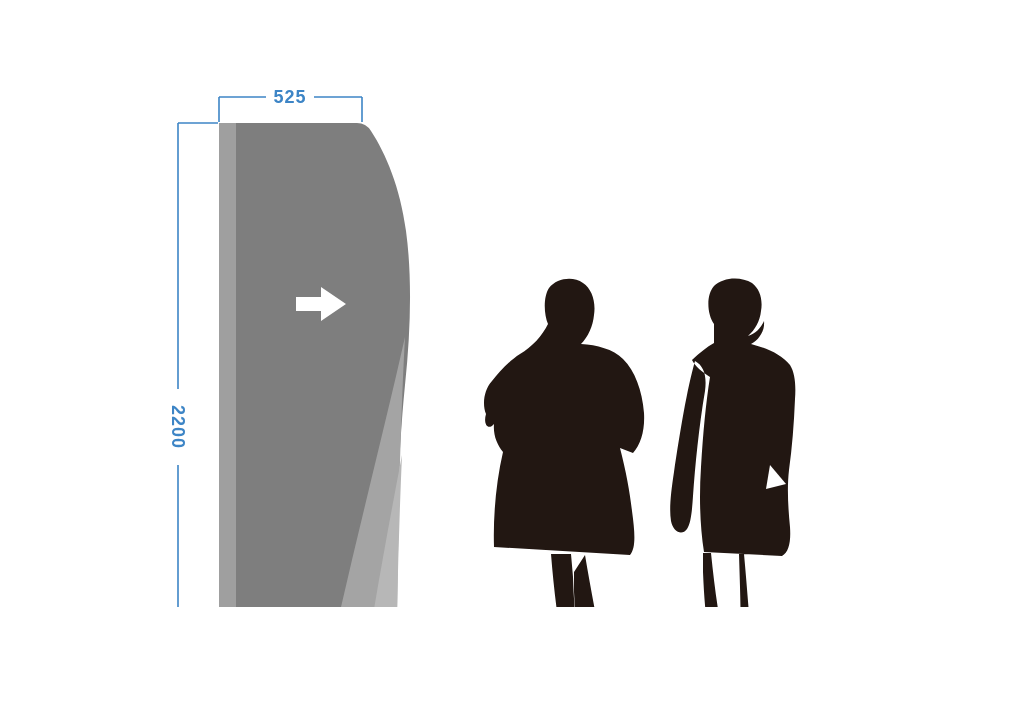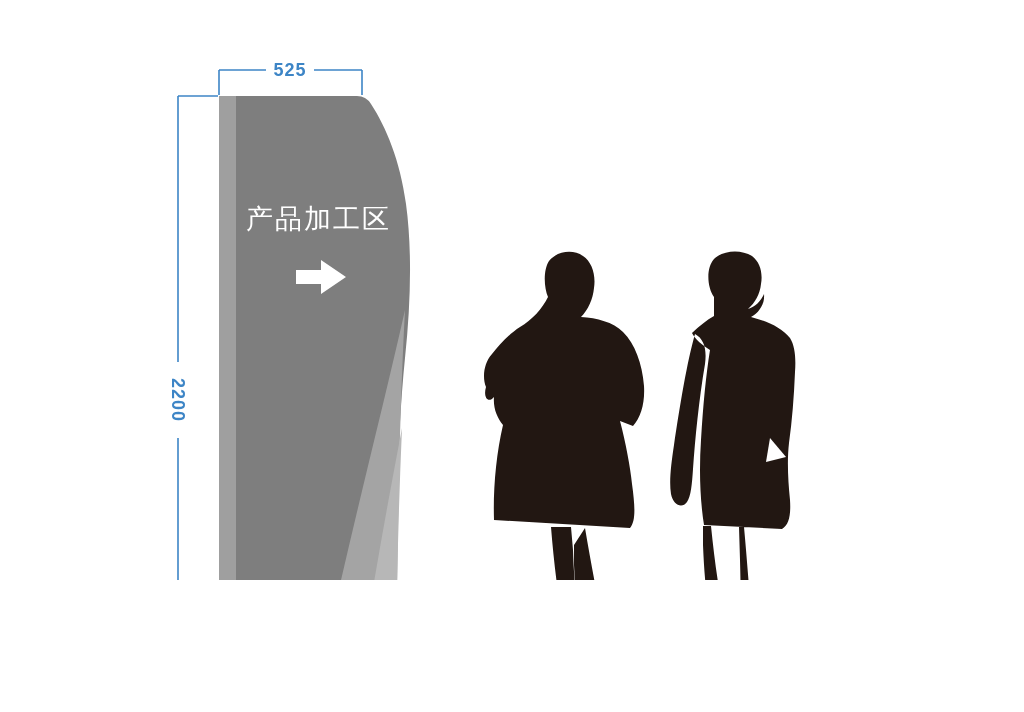--- a/index.html
+++ b/index.html
@@ -1,18 +1,19 @@
 <!DOCTYPE html>
 <html><head>
 <meta charset="utf-8">
 <style>
   html,body{margin:0;padding:0;background:#fff;}
   #canvas{
     position:relative;width:1024px;height:580px;background:#fff;overflow:hidden;
     font-family:"Liberation Sans","DejaVu Sans",sans-serif;
+    margin-top:27px;
   }
   #scene{position:absolute;left:0;top:0;}
   .overlay{position:absolute;white-space:nowrap;}
   .dim-label{
     color:#3d85c6;font-size:18px;font-weight:bold;letter-spacing:1px;
     text-align:center;
   }
   #dim-width-label{left:266px;top:60px;width:48px;}
   #dim-height-label{
     left:150px;top:388px;width:56px;height:24px;line-height:24px;
@@ -116,20 +117,19 @@
              C 733,663 736,672 736,680 C 736,687 731,690 727,687
              C 723,683 721,675 721,666 C 718,650 714,634 710,616
              C 706,596 704,570 703,545 L 703,526 Z" fill="#221712"></path>
     <path d="M 770,438 L 786,457 L 766,462 Z" fill="#ffffff"></path>
   </svg>
 
   <div class="overlay dim-label" id="dim-width-label">525</div>
 
   <div class="overlay dim-label" id="dim-height-label">2200</div>
 
-  <div class="overlay" id="panel-text">产品加工区</div>
 
   <div class="overlay" id="watermark">
   </div>
 
   <div class="overlay" id="id-band">ID:19303945 NO:20141230131922951893</div>
 
 </div>
 
 </body></html>

